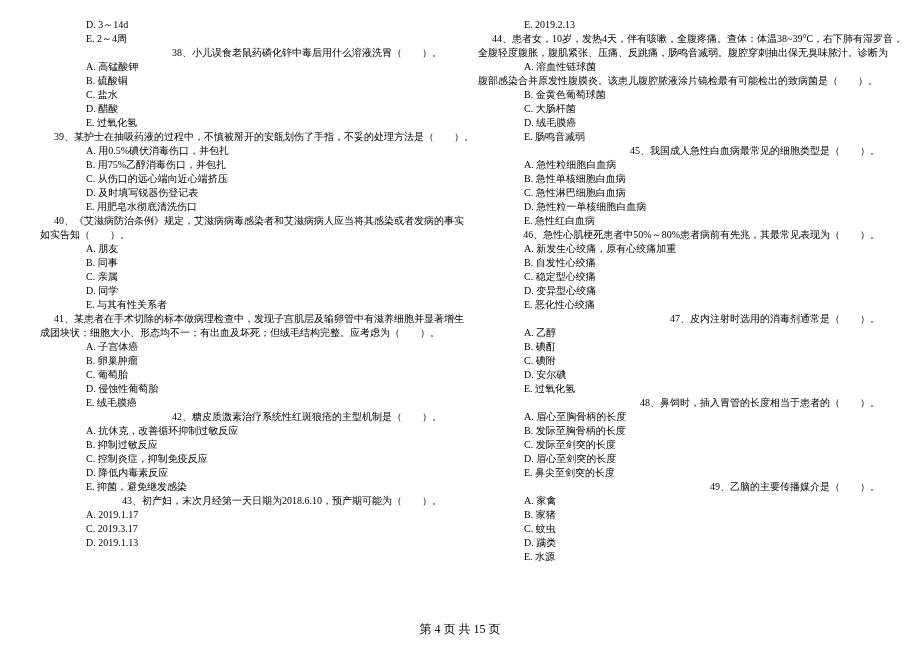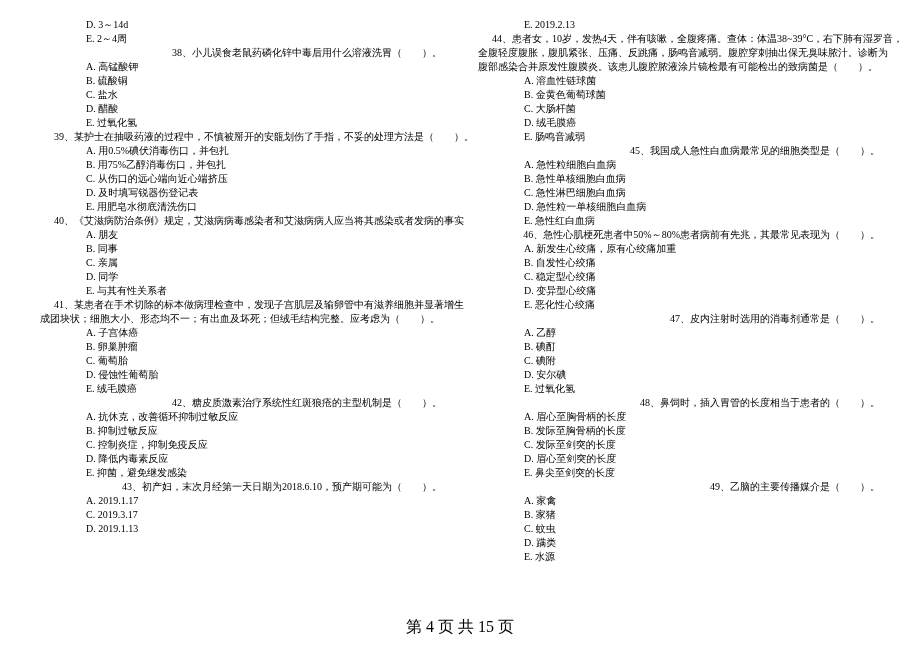--- a/index.html
+++ b/index.html
@@ -31,21 +31,21 @@
     white-space: pre;
   }
   .opt { padding-left: 46px; }
   .q   { padding-left: 14px; text-align: right; }
   .q2  { padding-left: 0; }
   .footer {
     position: absolute;
     bottom: 12px;
     width: 100%;
     text-align: center;
-    font-size: 16px;
+    font-size: 12px;
   }
 </style>
 </head>
 <body>
 
 <div class="page">
   <div class="col col-left" id="col-left">
       <div class="line opt">D. 3～14d</div>
       <div class="line opt">E. 2～4周</div>
       <div class="line q">38、小儿误食老鼠药磷化锌中毒后用什么溶液洗胃（　　）。</div>
@@ -54,20 +54,21 @@
       <div class="line opt">C. 盐水</div>
       <div class="line opt">D. 醋酸</div>
       <div class="line opt">E. 过氧化氢</div>
       <div class="line q">39、某护士在抽吸药液的过程中，不慎被掰开的安瓿划伤了手指，不妥的处理方法是（　　）。</div>
       <div class="line opt">A. 用0.5%碘伏消毒伤口，并包扎</div>
       <div class="line opt">B. 用75%乙醇消毒伤口，并包扎</div>
       <div class="line opt">C. 从伤口的远心端向近心端挤压</div>
       <div class="line opt">D. 及时填写锐器伤登记表</div>
       <div class="line opt">E. 用肥皂水彻底清洗伤口</div>
       <div class="line q">40、《艾滋病防治条例》规定，艾滋病病毒感染者和艾滋病病人应当将其感染或者发病的事实</div>
+      <div class="line q2">如实告知（　　）。</div>
       <div class="line opt">A. 朋友</div>
       <div class="line opt">B. 同事</div>
       <div class="line opt">C. 亲属</div>
       <div class="line opt">D. 同学</div>
       <div class="line opt">E. 与其有性关系者</div>
       <div class="line q">41、某患者在手术切除的标本做病理检查中，发现子宫肌层及输卵管中有滋养细胞并显著增生</div>
       <div class="line q2">成团块状；细胞大小、形态均不一；有出血及坏死；但绒毛结构完整。应考虑为（　　）。</div>
       <div class="line opt">A. 子宫体癌</div>
       <div class="line opt">B. 卵巢肿瘤</div>
       <div class="line opt">C. 葡萄胎</div>
@@ -81,22 +82,22 @@
       <div class="line opt">E. 抑菌，避免继发感染</div>
       <div class="line q">43、初产妇，末次月经第一天日期为2018.6.10，预产期可能为（　　）。</div>
       <div class="line opt">A. 2019.1.17</div>
       <div class="line opt">C. 2019.3.17</div>
       <div class="line opt">D. 2019.1.13</div>
     </div>
   <div class="col col-right" id="col-right">
       <div class="line opt">E. 2019.2.13</div>
       <div class="line q">44、患者女，10岁，发热4天，伴有咳嗽，全腹疼痛。查体：体温38~39°C，右下肺有湿罗音，</div>
       <div class="line q2">全腹轻度腹胀，腹肌紧张、压痛、反跳痛，肠鸣音减弱。腹腔穿刺抽出保无臭味脓汁。诊断为</div>
+      <div class="line opt">A. 溶血性链球菌</div>
       <div class="line q2">腹部感染合并原发性腹膜炎。该患儿腹腔脓液涂片镜检最有可能检出的致病菌是（　　）。</div>
-      <div class="line opt">A. 溶血性链球菌</div>
       <div class="line opt">B. 金黄色葡萄球菌</div>
       <div class="line opt">C. 大肠杆菌</div>
       <div class="line opt">D. 绒毛膜癌</div>
       <div class="line opt">E. 肠鸣音减弱</div>
       <div class="line q">45、我国成人急性白血病最常见的细胞类型是（　　）。</div>
       <div class="line opt">A. 急性粒细胞白血病</div>
       <div class="line opt">B. 急性单核细胞白血病</div>
       <div class="line opt">C. 急性淋巴细胞白血病</div>
       <div class="line opt">D. 急性粒一单核细胞白血病</div>
       <div class="line opt">E. 急性红白血病</div>

